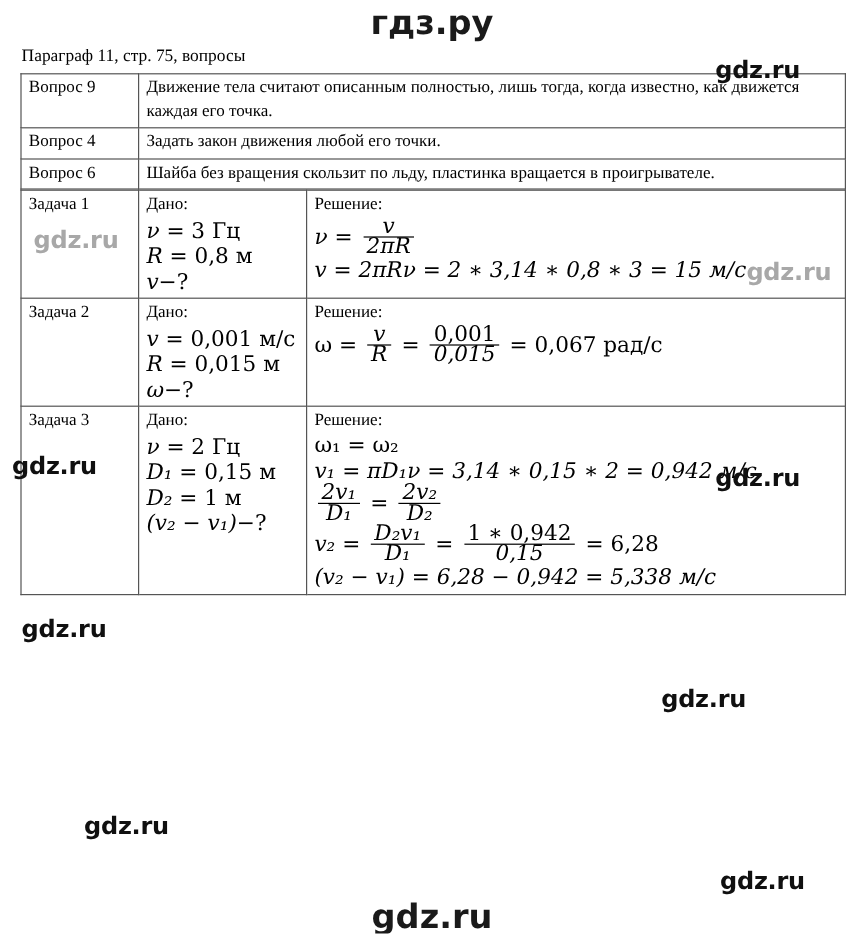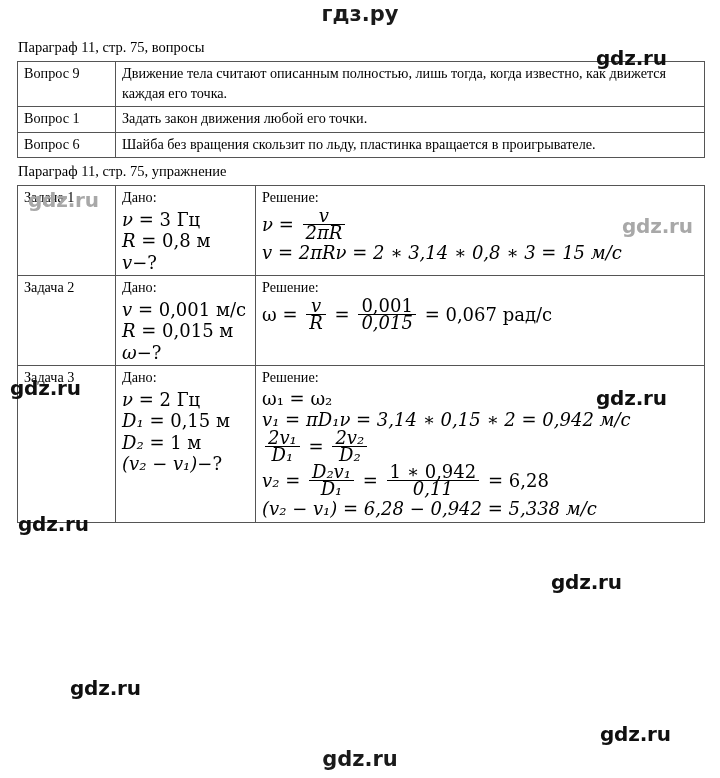--- a/index.html
+++ b/index.html
@@ -19,21 +19,21 @@
 
   
   .site-logo {
     position: absolute;
     top: 2px;
     left: 0;
     width: 720px;
     text-align: center;
     font-family: "DejaVu Sans", "Liberation Sans", sans-serif;
     font-weight: bold;
-    font-size: 21px;
+    font-size: 28px;
     letter-spacing: 0px;
     color: #1a1a1a;
   }
 
   
   .page {
     position: absolute;
     top: 38px;
     left: 0;
     width: 612px;
@@ -139,31 +139,30 @@
     <colgroup>
         <col class="c-label">
         <col class="c-text">
       </colgroup>
     <tbody>
       <tr>
         <td>Вопрос 9</td>
         <td>Движение тела считают описанным полностью, лишь тогда, когда известно, как движется каждая его точка.</td>
       </tr>
       <tr>
-        <td>Вопрос 1</td>
+        <td>Вопрос 4</td>
         <td>Задать закон движения любой его точки.</td>
       </tr>
       <tr>
         <td>Вопрос 6</td>
         <td>Шайба без вращения скользит по льду, пластинка вращается в проигрывателе.</td>
       </tr>
     </tbody>
   </table>
 
-  <div class="section-caption" style="margin-top:4px;">Параграф 11, стр. 75, упражнение</div>
 
   <table class="doc-table" id="exercises-table">
     <colgroup>
         <col class="e-label">
         <col class="e-given">
         <col class="e-sol">
       </colgroup>
     <tbody>
 
       <tr>
@@ -242,21 +241,21 @@
           <span class="eqrow math">
             <span class="var">v₂</span>
             <span>=</span>
             <span class="frac">
               <span class="num var">D₂v₁</span>
               <span class="den var">D₁</span>
             </span>
             <span>=</span>
             <span class="frac">
               <span class="num">1 ∗ 0,942</span>
-              <span class="den">0,11</span>
+              <span class="den">0,15</span>
             </span>
             <span>= 6,28</span>
           </span>
           <span class="eqrow math var">(v₂ − v₁) = 6,28 − 0,942 = 5,338  м/с</span>
         </td>
       </tr>
 
     </tbody>
   </table>
 </div>

